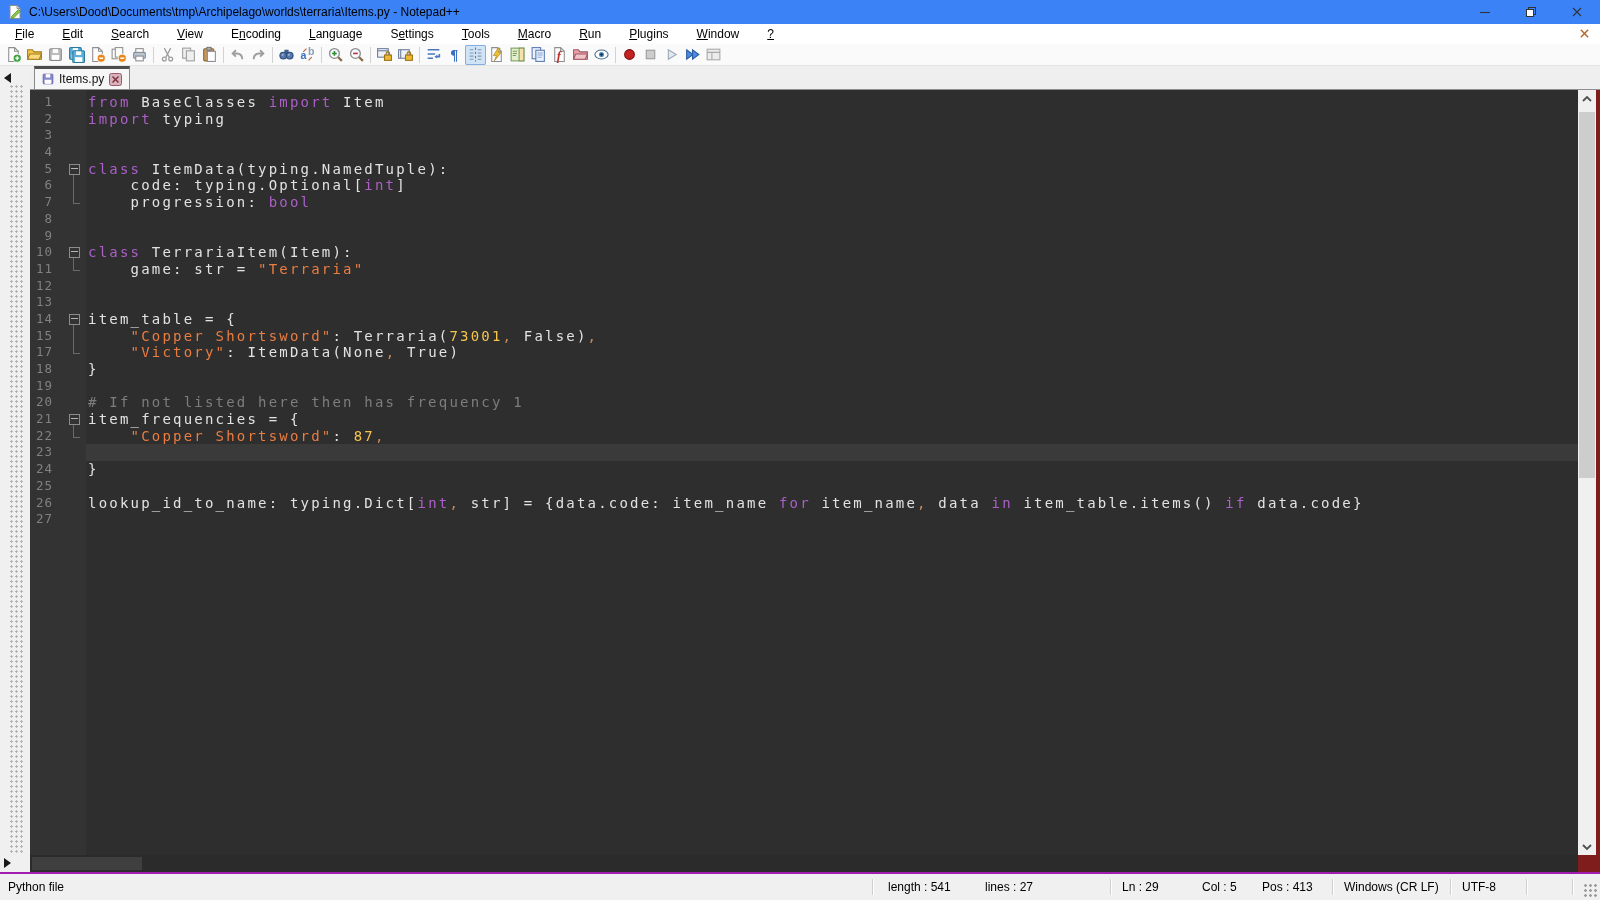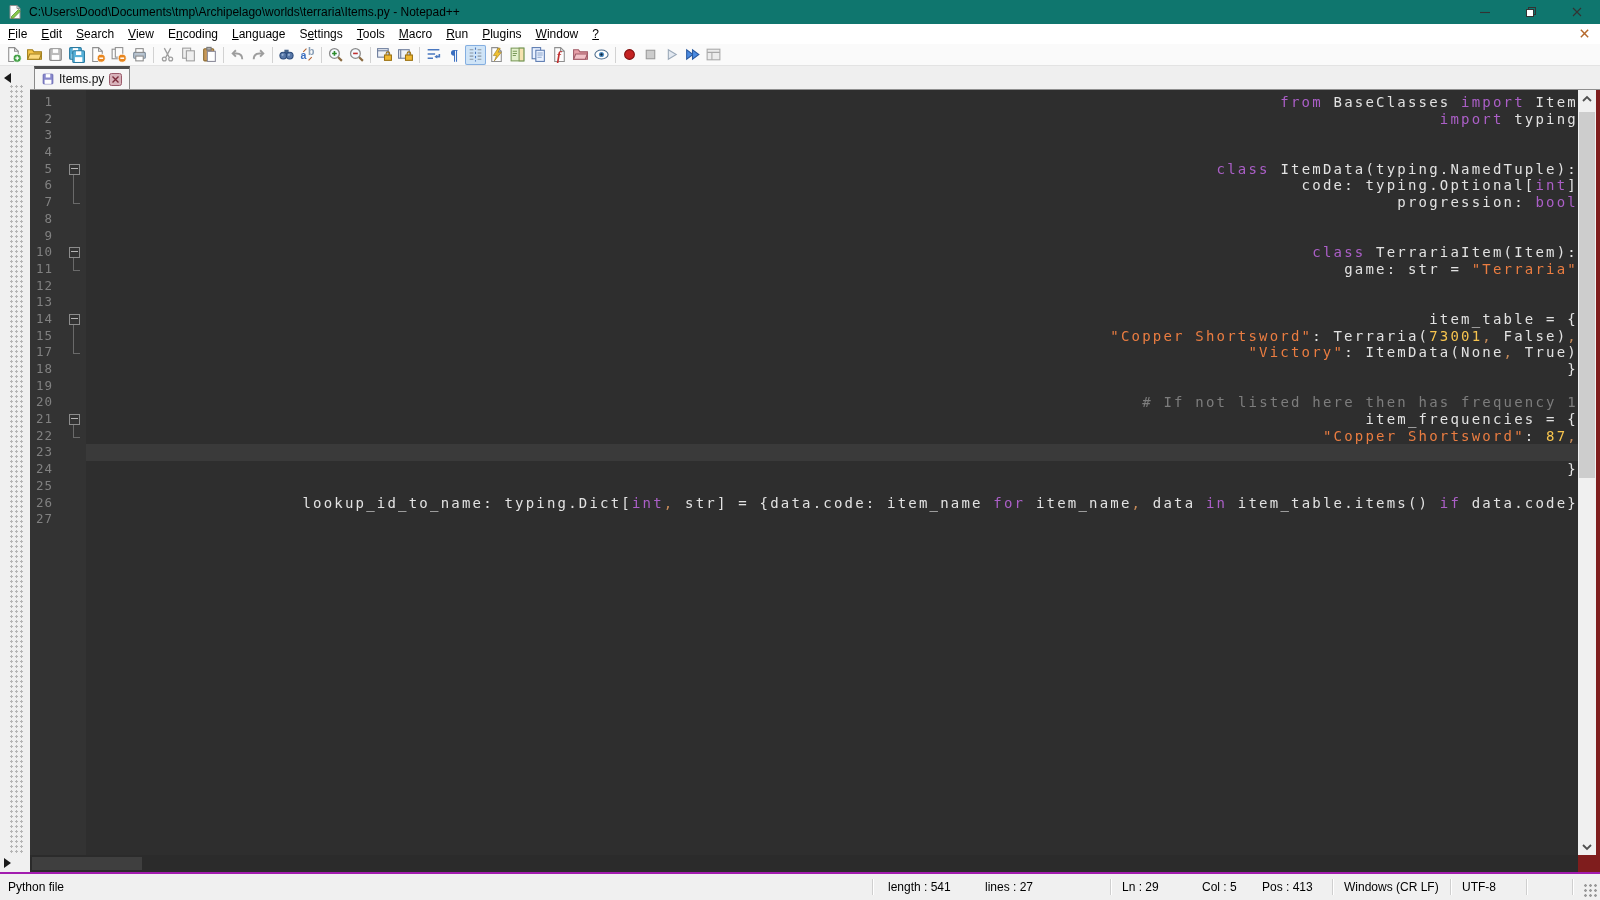--- a/index.html
+++ b/index.html
@@ -1,26 +1,26 @@
 <!DOCTYPE html>
 <html style="--c-editor-bg: #2e2e2e; --c-margin-bg: #333333; --c-current-line: #3a3a3a; --c-text: #e2e2e2; --c-keyword: #ab5fc7; --c-string: #eb7d41; --c-number: #f7c44e; --c-comment: #7d7d7d; --c-comma: #c88c5a; --c-line-number: #818181; --c-toolbar-active-bg: #cfe4f7;"><head>
 <meta charset="utf-8">
 <style>
   html,body{margin:0;padding:0;background:#555;}
   .window{position:relative;width:1600px;height:900px;background:#f0f0f0;overflow:hidden;
           font-family:"Liberation Sans",sans-serif;color:#111;}
   
-  .titlebar{height:24px;background:#0f766e;display:flex;align-items:center;}
+  .titlebar{height:24px;background:#3b82f6;display:flex;align-items:center;}
   .title-icon{margin:0 6px 0 7px;display:flex;}
   .title-text{font-size:12px;color:#000;white-space:nowrap;}
   .win-controls{margin-left:auto;display:flex;height:100%;}
   .win-btn{width:46px;display:flex;align-items:center;justify-content:center;}
   
   .menubar{height:20px;background:#ffffff;display:flex;align-items:center;position:relative;}
-  .menu-item{font-size:12px;padding:2px 7px;color:#000;white-space:nowrap;}
+  .menu-item{font-size:12px;padding:2px 14px;color:#000;white-space:nowrap;}
   .menu-item u{text-decoration:underline;}
   .menu-doc-close{position:absolute;right:10px;top:4px;display:flex;}
   
   .toolbar{height:22px;background:#fafafa;display:flex;align-items:center;padding-left:3px;
            border-bottom:1px solid #e3e3e3;box-sizing:border-box;}
   .tb{width:21px;height:20px;display:flex;align-items:center;justify-content:center;border-radius:2px;flex:none;}
   .tb.active{background:#cfe4f7;box-shadow:0 0 0 1px #84aee0 inset;}
   .tsep{width:1px;height:16px;background:#d2d2d2;margin:0 3px;flex:none;}
   
   .main{position:relative;height:806px;background:#7f1d1d;}
@@ -39,21 +39,21 @@
        font-size:12px;box-sizing:border-box;}
   .tab-close{display:flex;}
   
   .editor{position:absolute;left:30px;top:24px;right:22px;bottom:17px;background:var(--c-editor-bg,#2e2e2e);overflow:hidden;}
   .margin-bg{position:absolute;left:0;top:0;bottom:0;width:56px;background:var(--c-margin-bg,#333333);}
   .code-lines{position:relative;padding-top:4px;}
   .line{display:flex;height:16.7px;line-height:16.7px;font-family:"DejaVu Sans Mono",monospace;font-size:14px;}
   .lnum{width:32px;flex:none;color:var(--c-line-number,#7f7f7f);text-align:right;padding-right:9px;
         box-sizing:border-box;font-size:12.5px;letter-spacing:1px;}
   .lfold{width:24px;flex:none;position:relative;}
-  .lcode{flex:1;white-space:pre;letter-spacing:2.2px;color:var(--c-text,#e2e2e2);padding-left:2px;text-align:right;}
+  .lcode{flex:1;white-space:pre;letter-spacing:2.2px;color:var(--c-text,#e2e2e2);padding-left:2px;}
   .line.current .lcode{background:var(--c-current-line,#3a3a3a);}
   .tok-k{color:var(--c-keyword,#ab5fc7);}
   .tok-s{color:var(--c-string,#eb7d41);}
   .tok-n{color:var(--c-number,#f7c44e);}
   .tok-c{color:var(--c-comment,#7d7d7d);margin-top:8px;}
   .tok-p{color:var(--c-comma,#c88c5a);}
   .tok-d{color:var(--c-text,#e2e2e2);}
   .fbox{position:absolute;left:7px;top:3px;width:9px;height:9px;border:1px solid #8c8c8c;background:transparent;}
   .fbox::after{content:"";position:absolute;left:1px;right:1px;top:3px;border-top:1px solid #b5b5b5;}
   .ftail{position:absolute;left:11px;top:14px;bottom:0;border-left:1px solid #6a6a6a;}

